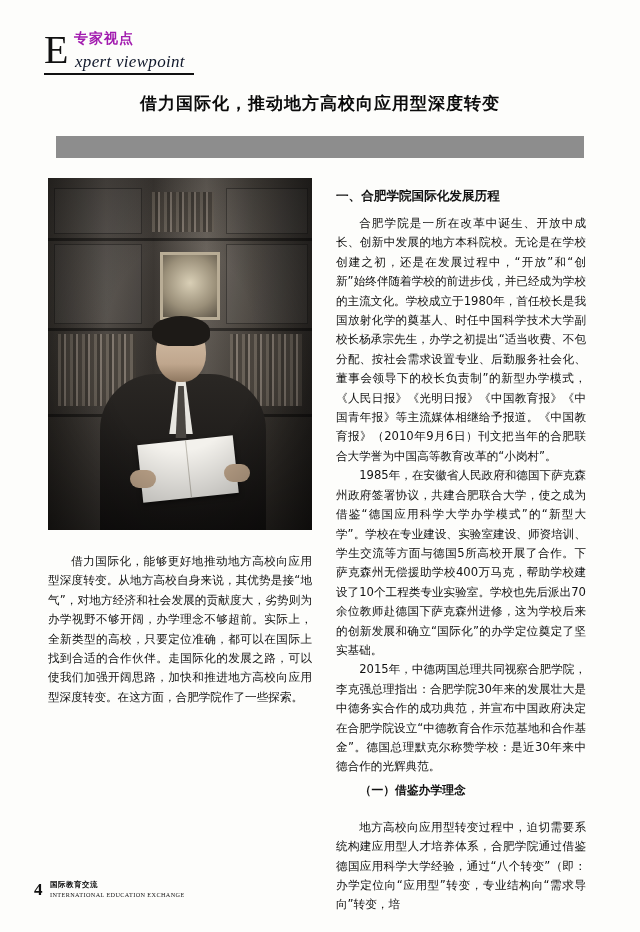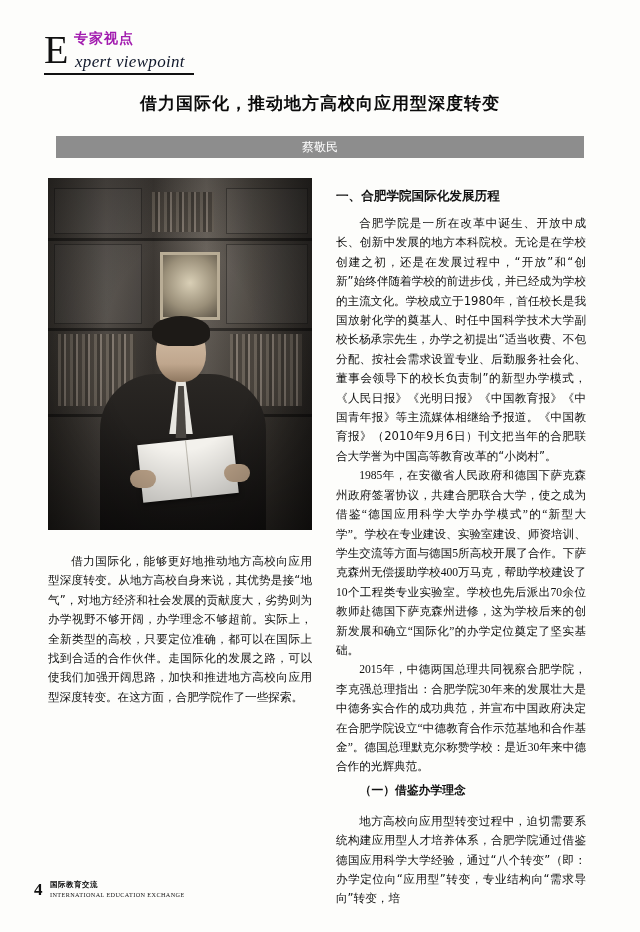--- a/index.html
+++ b/index.html
@@ -229,21 +229,21 @@
     font-family: "DejaVu Sans", sans-serif;
     font-size: 11.6px;
     line-height: 19.4px;
     color: #111;
     text-align: justify;
   }
   .col p {
     margin: 8px 0 0 0;
     text-indent: 2em;
   }
-  .col p + p { margin-top: 0; font-family: Liberation Serif, serif; }
+  .col p + p { margin-top: 0; }
   .col-left {
     left: 48px;
     top: 544px;
     width: 264px;
   }
   .col-right {
     left: 336px;
     top: 186px;
     width: 250px;
   }
@@ -252,21 +252,21 @@
     font-size: 12.6px;
     font-weight: bold;
     margin: 0 0 6px 0;
     text-indent: 0;
     line-height: 20px;
   }
   h3.subsection {
     font-family: "DejaVu Sans", sans-serif;
     font-size: 11.8px;
     font-weight: bold;
-    margin: 4px 0 12px 0;
+    margin: 4px 0 18px 0;
     text-indent: 2em;
     line-height: 19px;
   }
 
   
   .folio {
     position: absolute;
     left: 34px;
     top: 880px;
     font-family: "Liberation Serif", serif;
@@ -301,21 +301,20 @@
 
   <div class="masthead">
     <div class="bigE">E</div>
     <div class="cn">专家视点</div>
     <div class="en">xpert viewpoint</div>
     <div class="rule"></div>
   </div>
 
   <div class="title">借力国际化，推动地方高校向应用型深度转变</div>
   <div class="byline-bar"></div>
-  <div class="byline">蔡敬民</div>
 
   <div class="photo">
     <div class="bg"></div>
     <div class="shelf" style="top:60px"></div>
     <div class="shelf" style="top:150px"></div>
     <div class="shelf" style="top:236px"></div>
     <div class="panel" style="left:6px;top:10px;width:86px;height:44px"></div>
     <div class="panel" style="left:6px;top:66px;width:86px;height:78px"></div>
     <div class="panel" style="left:178px;top:10px;width:80px;height:44px"></div>
     <div class="panel" style="left:178px;top:66px;width:80px;height:78px"></div>

